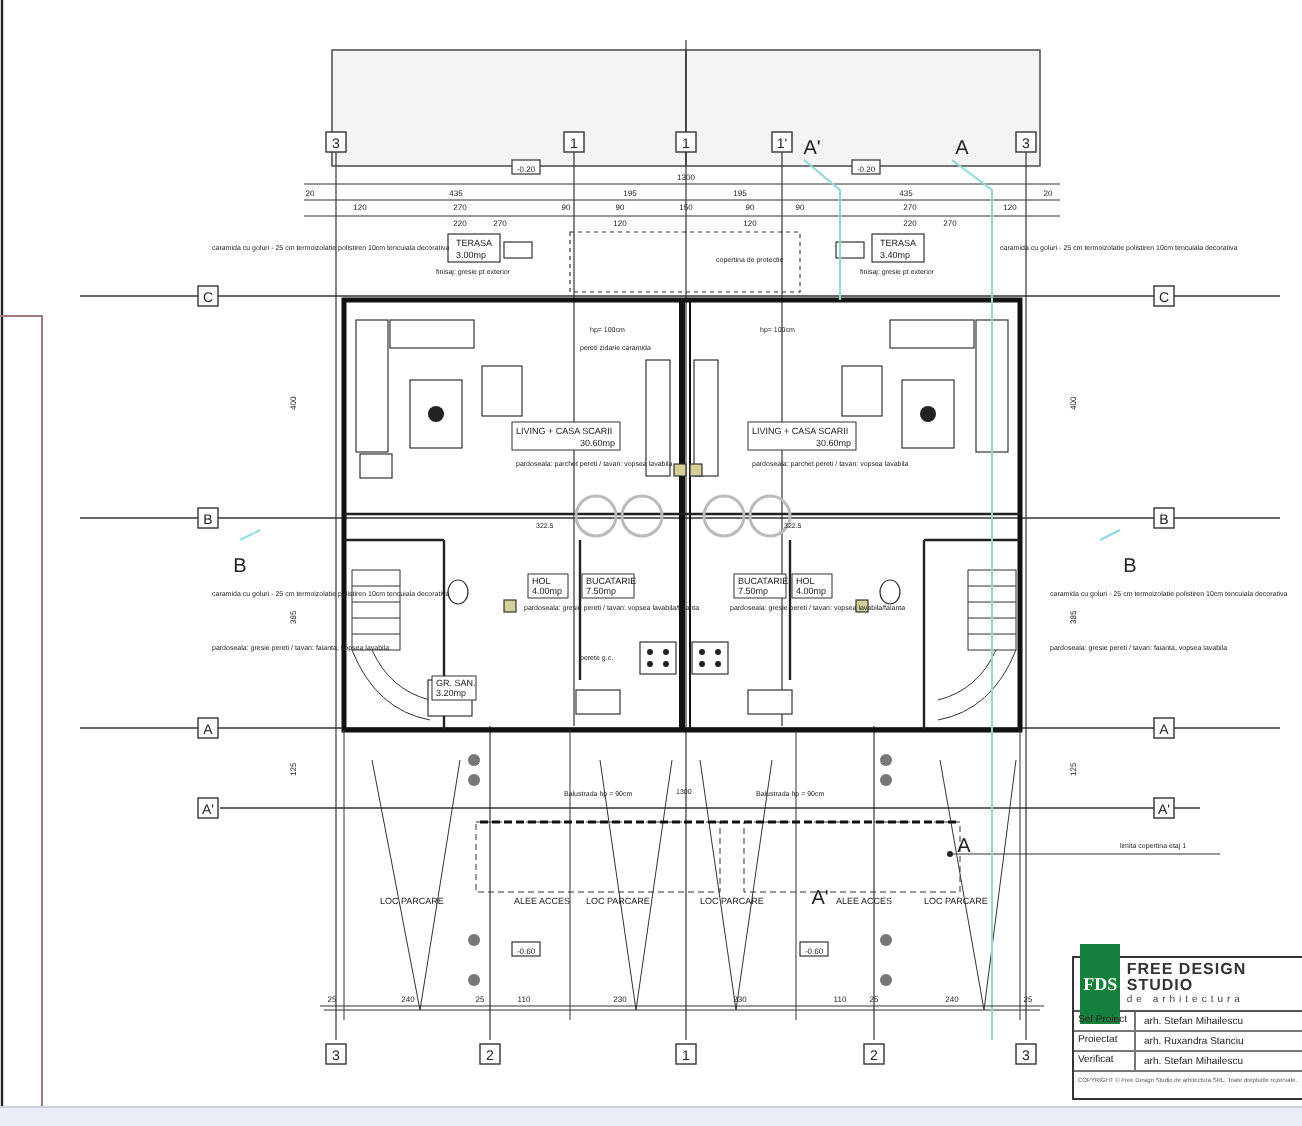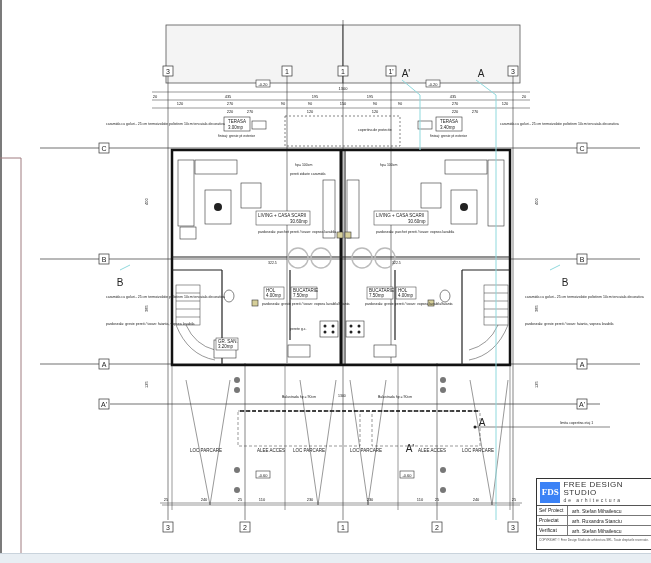--- a/index.html
+++ b/index.html
@@ -1,22 +1,22 @@
 <!DOCTYPE html>
 <html><head>
 <meta charset="utf-8">
 <style>
   html,body{margin:0;padding:0;background:#fff;}
   body{width:651px;height:563px;position:relative;overflow:hidden;font-family:"Liberation Sans",sans-serif;}
   #plan{position:absolute;left:0;top:0;}
   .t{font-family:"Liberation Sans",sans-serif;fill:#222;}
   .tb{position:absolute;left:536px;top:478px;width:115px;height:70px;border:1px solid #333;background:#fff;font-size:5px;font-family:"Liberation Sans",sans-serif;color:#222;}
   .tb .head{display:flex;align-items:center;height:26px;border-bottom:1px solid #555;}
-  .tb .logo{width:22px;height:21px;margin:13px 3px;background:#3b82f6;color:#fff;font-size:9px;font-weight:bold;display:flex;align-items:center;justify-content:center;font-family:"Liberation Serif",serif;}
-  .tb .studio{font-size:8px;letter-spacing:0.5px;line-height:8px;color:#333;}
+  .tb .logo{width:22px;height:40px;margin:13px 3px;background:#15803d;color:#fff;font-size:9px;font-weight:bold;display:flex;align-items:center;justify-content:center;font-family:"Liberation Serif",serif;}
+  .tb .studio{font-size:8px;letter-spacing:0.5px;line-height:8px;color:#333;font-weight:bold;}
   .tb .studio2{font-size:5px;letter-spacing:2px;color:#444;}
   .tb .row{display:flex;height:9px;border-bottom:1px solid #777;align-items:center;}
   .tb .row span:first-child{width:28px;padding-left:2px;border-right:1px solid #777;height:9px;line-height:9px;}
   .tb .row span:last-child{padding-left:4px;}
   .tb .note{font-size:3px;line-height:4px;padding:2px;color:#555;}
   .bottom-bar{position:absolute;left:0;top:553px;width:651px;height:10px;background:#e8eef3;border-top:1px solid #c9d3dc;}
 </style>
 </head>
 <body>
 

